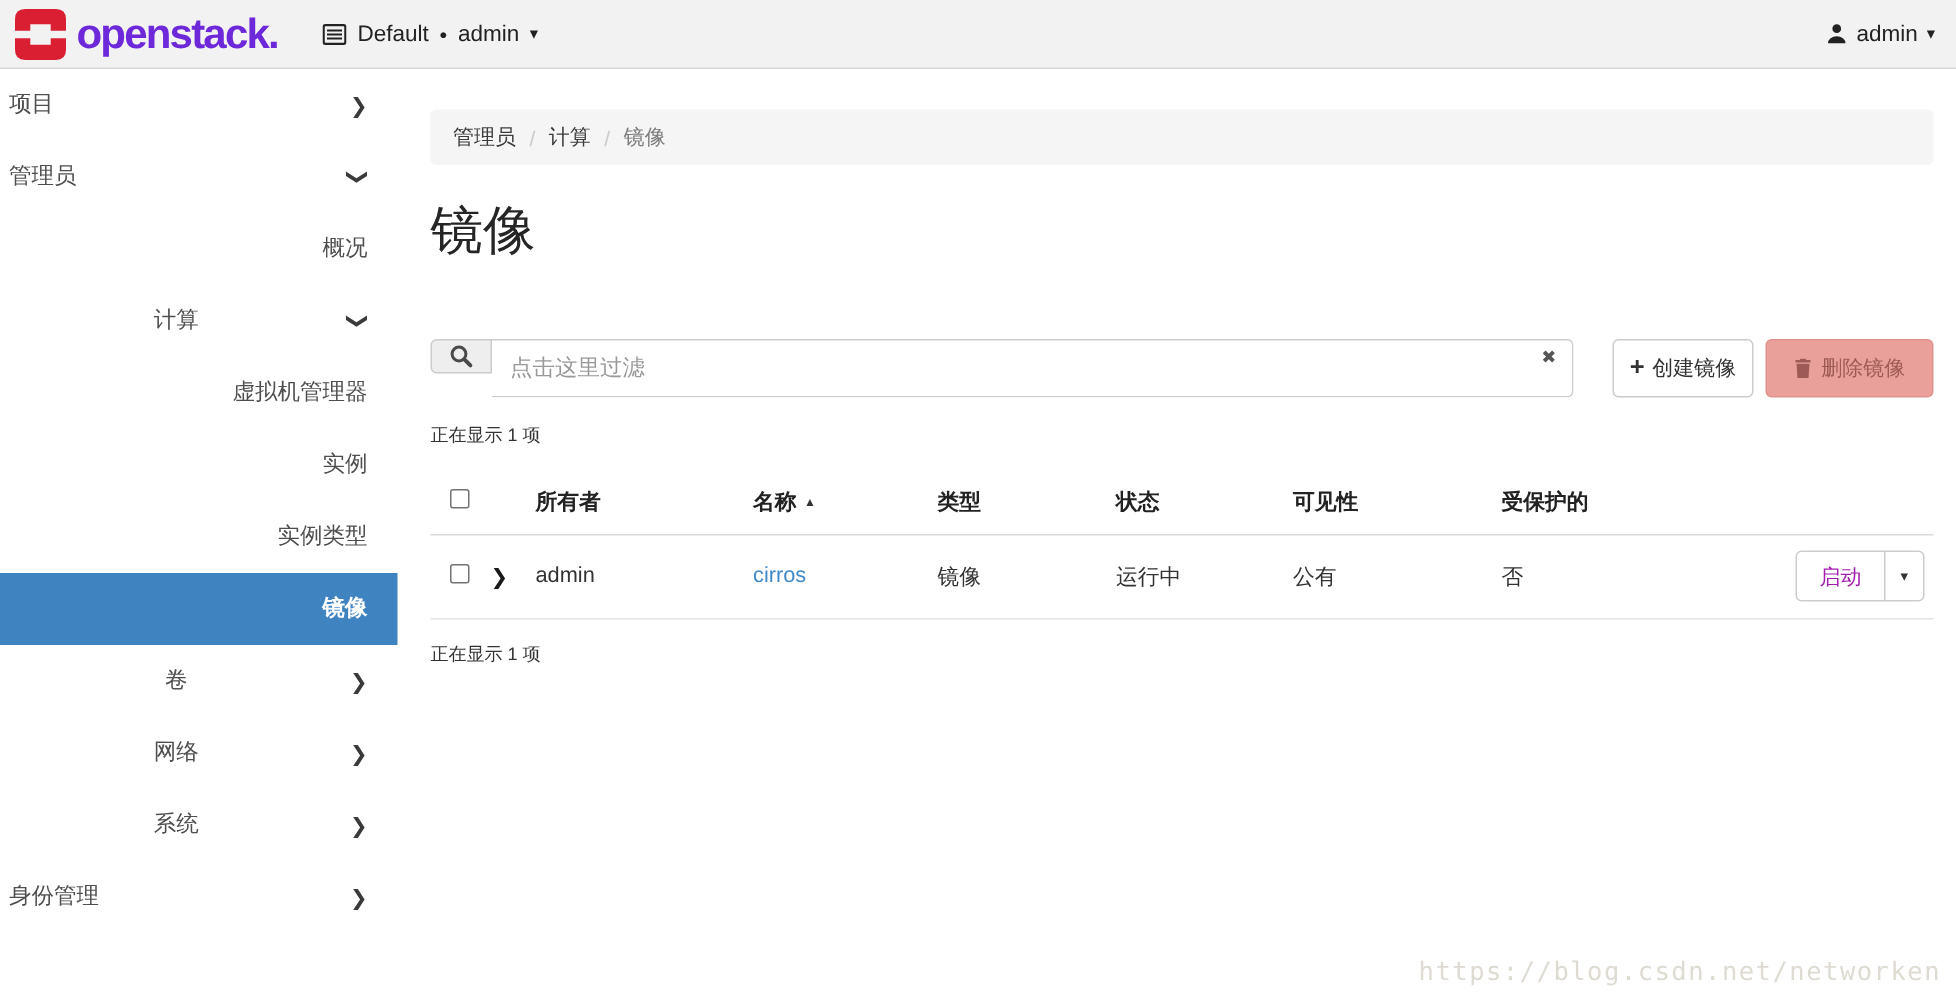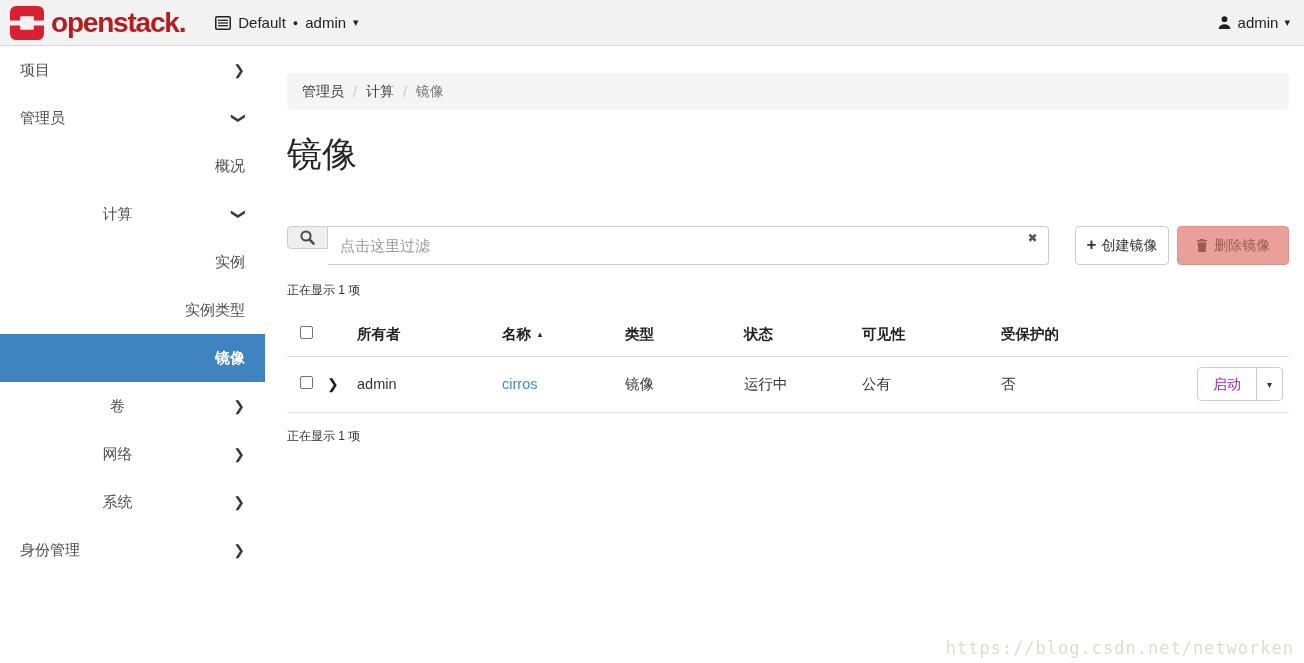--- a/index.html
+++ b/index.html
@@ -9,35 +9,35 @@
     color:#333; background:#fff; overflow:hidden; position:relative;
   }
 
   
   .navbar {
     position:absolute; top:0; left:0; right:0; height:46px;
     background:#f2f2f2; border-bottom:1px solid #d5d5d5;
     display:flex; align-items:center; padding:0 14px 0 10px;
   }
   .brand { display:flex; align-items:center; gap:7px; text-decoration:none; }
-  .brand-text { font-size:28px; font-weight:700; color:#b91c1c; letter-spacing:-1.2px; }
+  .brand-text { font-size:28px; font-weight:700; color:#6d28d9; letter-spacing:-1.2px; }
   .ctx { display:flex; align-items:center; gap:7px; margin-left:30px; font-size:15px; color:#222; cursor:pointer; }
   .ctx .bullet { font-size:9px; position:relative; top:0px; }
   .caret { font-size:11px; color:#222; }
   .usermenu { margin-left:auto; display:flex; align-items:center; gap:6px; font-size:15px; color:#222; cursor:pointer; }
   .icon-svg { display:inline-block; vertical-align:middle; }
 
   
   .sidebar { position:absolute; top:46px; left:0; width:265px; bottom:0; background:#fff; }
   .nav-item {
     position:relative; height:48px; line-height:48px; font-size:15px; color:#4f4f4f; cursor:pointer;
   }
   .nav-item .chev { position:absolute; right:20px; top:0; font-weight:bold; color:#3a3a3a; font-size:14px; }
   .chev-down { display:inline-block; transform:rotate(90deg); }
-  .lvl1 { padding-left:20px; text-align:left; }
+  .lvl1 { padding-left:6px; text-align:left; }
   .lvl2 { text-align:center; padding-right:30px; }
   .leaf { text-align:right; padding-right:20px; }
   .leaf.selected { background:#3f83c0; color:#fff; font-weight:bold; }
 
   
   .main { position:absolute; left:287px; top:46px; right:15px; }
   .breadcrumb {
     margin-top:27px; height:37px; background:#f5f5f5; border-radius:4px;
     display:flex; align-items:center; padding:0 15px; font-size:14px; gap:9px;
   }
@@ -144,20 +144,23 @@
   <div class="nav-item lvl1">
     <span>管理员</span>
     <span class="chev"><span class="chev-down">❯</span></span>
   </div>
   <div class="nav-item leaf">
     <span>概况</span>
   </div>
   <div class="nav-item lvl2">
     <span>计算</span>
     <span class="chev"><span class="chev-down">❯</span></span>
+  </div>
+  <div class="nav-item leaf">
+    <span>虚拟机管理器</span>
   </div>
   <div class="nav-item leaf">
     <span>实例</span>
   </div>
   <div class="nav-item leaf">
     <span>实例类型</span>
   </div>
   <div class="nav-item leaf selected">
     <span>镜像</span>
   </div>

